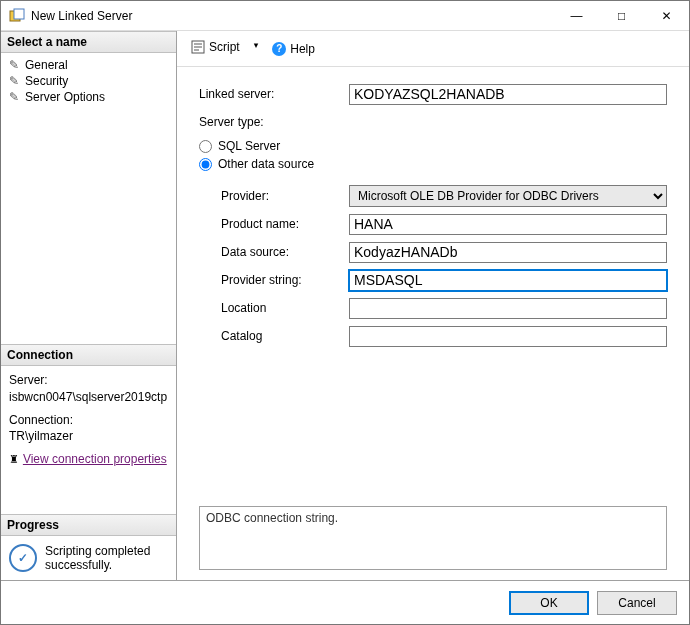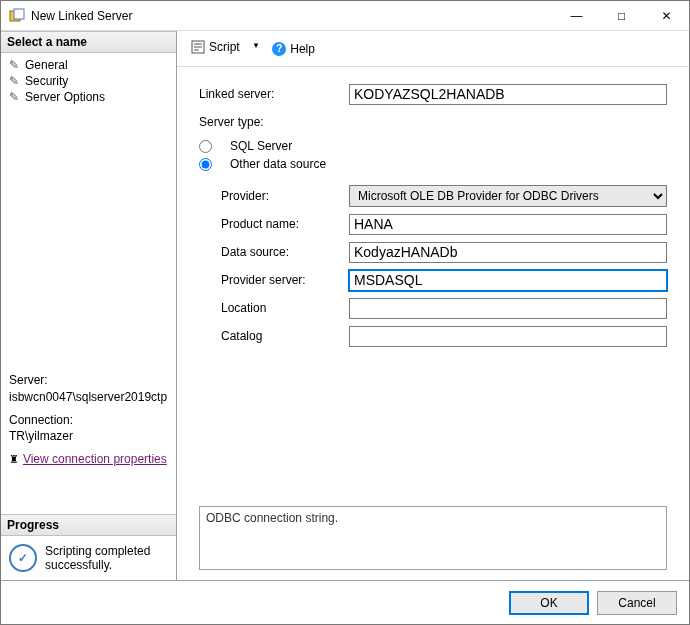--- a/index.html
+++ b/index.html
@@ -26,21 +26,21 @@
   .toolbar { height: 36px; display: flex; align-items: center; gap: 6px; padding: 0 10px; border-bottom: 1px solid #ddd; }
   .tool { display: flex; gap: 4px; padding: 2px 4px; }
   .help-icon { width:14px; height:14px; border-radius:50%; background:#1e90ff; color:#fff; display:flex; align-items:center; justify-content:center; font-size:10px; font-weight:bold;}
   .form { padding: 14px 22px 10px 22px; flex: 0 0 auto; }
   .row { display: flex; align-items: center; min-height: 26px; margin-bottom: 2px; }
   .row .lbl { width: 150px; }
   .row .lbl.indent { padding-left: 22px; width: 150px; }
   .row input[type=text] { flex: 1; height: 21px; border: 1px solid #7a7a7a; padding: 1px 4px; font-size: 14px; background:#fff;}
   .row input.focused { border: 1px solid #0078d7; outline: 1px solid #0078d7; }
   .row select { flex: 1; height: 22px; border: 1px solid #7a7a7a; background: #e9e9e9; padding: 0 4px; font-size: 12px; }
-  .radio-row { display:flex; align-items:center; gap:18px; padding: 2px 0 2px 0; }
+  .radio-row { display:flex; align-items:center; gap:6px; padding: 2px 0 2px 0; }
   .radio-row input { margin:0; }
   .gap { height: 10px; }
   .desc-box { margin: 0 22px 10px 22px; border: 1px solid #a0a0a0; height: 64px; padding: 4px 6px; color: #333; }
   .footer { border-top: 1px solid #a0a0a0; height: 44px; display:flex; align-items:center; justify-content:flex-end; gap:8px; padding: 0 12px; }
   .btn { width: 80px; height: 24px; border: 1px solid #999; background: #e9e9e9; display:flex; align-items:center; justify-content:center; }
   .btn.primary { border: 2px solid #0078d7; }
   .main-fill { flex:1; }
 </style>
 </head>
 <body>
@@ -82,20 +82,21 @@
           <span>Security</span>
         </div>
         <div class="page-item">
           <span class="picon">✎</span>
           <span>Server Options</span>
         </div>
       </div>
 
       <div class="spacer"></div>
 
+      <div class="section-hdr">Connection</div>
       <div class="conn-body">
         <div>Server:</div>
         <div>isbwcn0047\sqlserver2019ctp</div>
         <div style="height:6px"></div>
         <div>Connection:</div>
         <div>TR\yilmazer</div>
         <div class="conn-row">
           <span style="font-size:11px;">♜</span>
           <a href="#" class="conn-link">View connection properties</a>
         </div>
@@ -162,21 +163,21 @@
           <span class="lbl indent">Product name:</span>
           <input type="text" value="HANA" style="">
         </div>
 
         <div class="row">
           <span class="lbl indent">Data source:</span>
           <input type="text" value="KodyazHANADb" style="">
         </div>
 
         <div class="row">
-          <span class="lbl indent">Provider server:</span>
+          <span class="lbl indent">Provider string:</span>
           <input type="text" class="focused" value="MSDASQL" style="">
         </div>
 
         <div class="row">
           <span class="lbl indent">Location</span>
           <input type="text" value="" style="">
         </div>
 
         <div class="row">
           <span class="lbl indent">Catalog</span>

